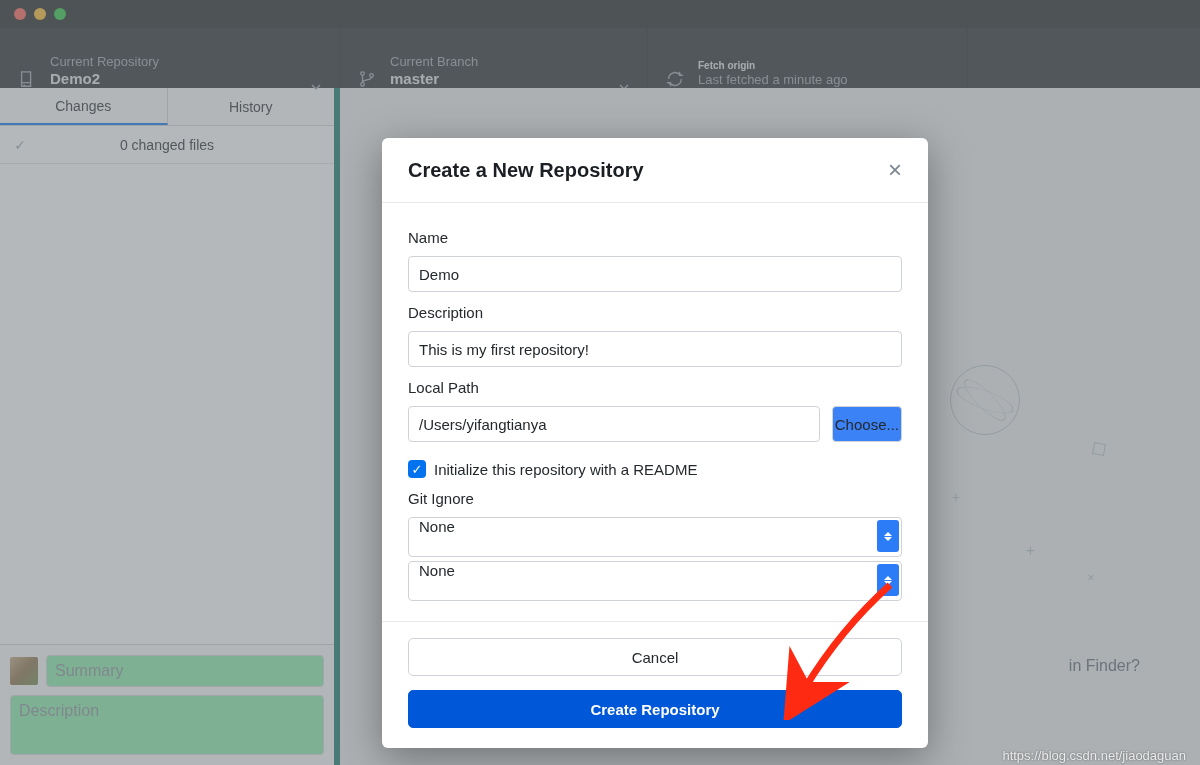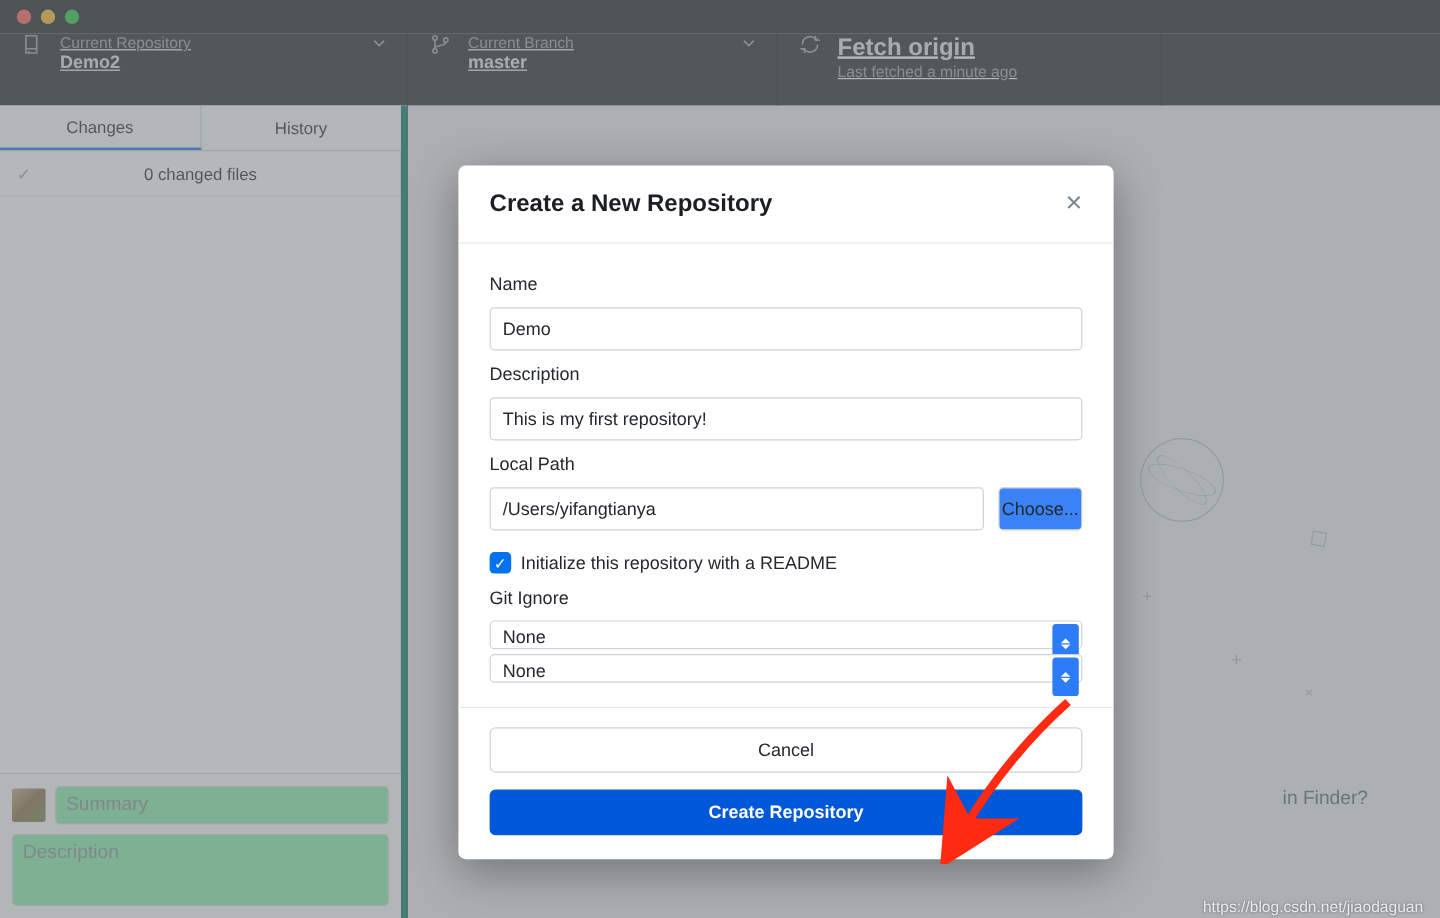--- a/index.html
+++ b/index.html
@@ -8,21 +8,21 @@
 
   
   .titlebar { height: 28px; background: #1c1f23; display: flex; align-items: center; padding-left: 14px; gap: 8px; }
   .tl { width: 12px; height: 12px; border-radius: 50%; }
   .tl.red { background: #fe5f57; }
   .tl.yellow { background: #febb2e; }
   .tl.green { background: #28c840; }
 
   
   .toolbar { height: 60px; background: #24292e; display: flex; color: #fff; }
-  .tool-section { display: flex; align-items: flex-start; padding: 0 18px; position: relative; border-right: 1px solid #1b1f22; text-decoration: underline; }
+  .tool-section { display: flex; align-items: flex-end; padding: 0 18px; position: relative; border-right: 1px solid #1b1f22; }
   .tool-section.repo { width: 340px; }
   .tool-section.branch { width: 308px; }
   .tool-section.fetch { width: 320px; border-right: 1px solid #1b1f22; }
   .tool-icon { width: 18px; height: 18px; margin-right: 14px; stroke: #9aa4ad; fill: none; stroke-width: 1.5; }
   .tool-labels { display: flex; flex-direction: column; line-height: 1.2; }
   .tool-top { font-size: 13px; color: #9aa4ad; }
   .tool-bottom { font-size: 15px; font-weight: 600; color: #e1e4e8; }
   .caret { margin-left: auto; width: 10px; height: 10px; }
   .caret svg { stroke: #9aa4ad; }
 
@@ -81,23 +81,23 @@
   .choose-btn{
     height:36px; padding:0 2px; border:1px solid #cfd3d7; border-radius:4px;
     background:#3b82f6; font-size:15px; color:#24292e; cursor:pointer;
   }
   .check-row{ display:flex; align-items:center; gap:8px; margin-top:14px; font-size:15px; color:#24292e;}
   .checkbox{
     width:18px;height:18px;border-radius:4px;background:#0372ef; display:flex;align-items:center;justify-content:center;
     color:#fff; font-size:13px; flex:0 0 18px;
   }
   .select{
-    width:100%; height:24px; border:1px solid #cfd3d7; border-radius:4px;
+    width:100%; height:40px; border:1px solid #cfd3d7; border-radius:4px;
     font-size:15px; padding:0 10px; background:#fff; color:#24292e;
-    display:flex; align-items:flex-end; position:relative;
+    display:flex; align-items:flex-start; position:relative;
   }
   .select-handle{
     position:absolute; right:2px; top:2px; width:22px; height:32px; background:#2b7cf6; border-radius:3px;
     display:flex; flex-direction:column; align-items:center; justify-content:center; gap:1px;
   }
   .select-handle::before,.select-handle::after{
     content:""; width:0;height:0;border-left:4px solid transparent;border-right:4px solid transparent;
   }
   .select-handle::before{border-bottom:4px solid #fff;}
   .select-handle::after{border-top:4px solid #fff;}
@@ -149,21 +149,21 @@
           <path d="M1 3l4 4 4-4"></path>
         </svg></span>
   </div>
   <div class="tool-section fetch">
     <svg class="tool-icon" viewBox="0 0 20 20">
         <path d="M3 10a7 7 0 0 1 12-5l2-0"></path>
         <path d="M17 10a7 7 0 0 1-12 5l-2 0"></path>
         <path d="M15 2v4h4M5 18v-4H1"></path>
       </svg>
     <div class="tool-labels">
-      <span class="tool-bottom" style="font-size:20px;">Fetch origin</span>
+      <span class="tool-bottom" style="font-size:10px;">Fetch origin</span>
       <span class="tool-top">Last fetched a minute ago</span>
     </div>
   </div>
 </div>
 
 <div class="main">
   <div class="sidebar">
     <div class="tabs">
       <div class="tab active">Changes</div>
       <div class="tab">History</div>

